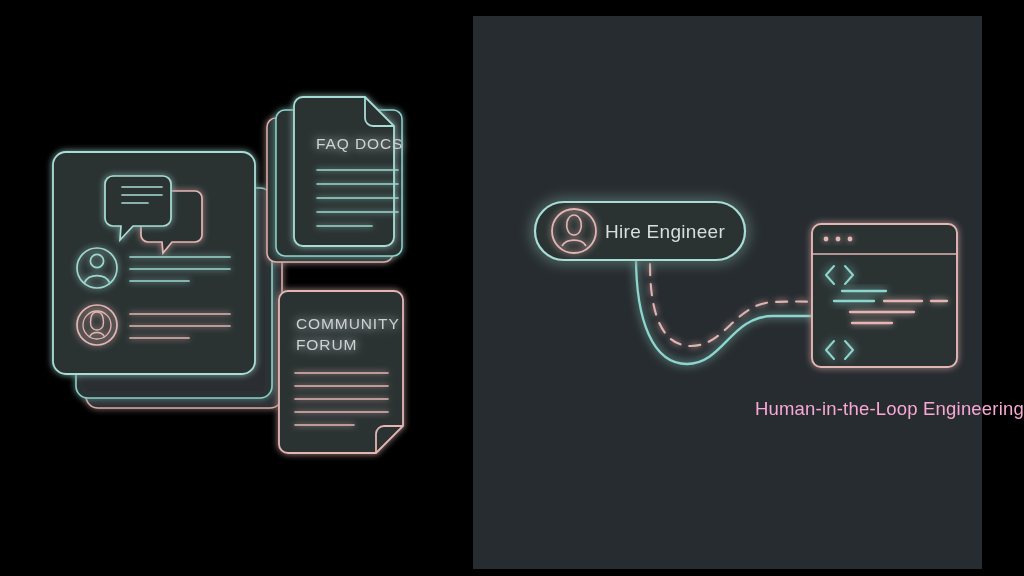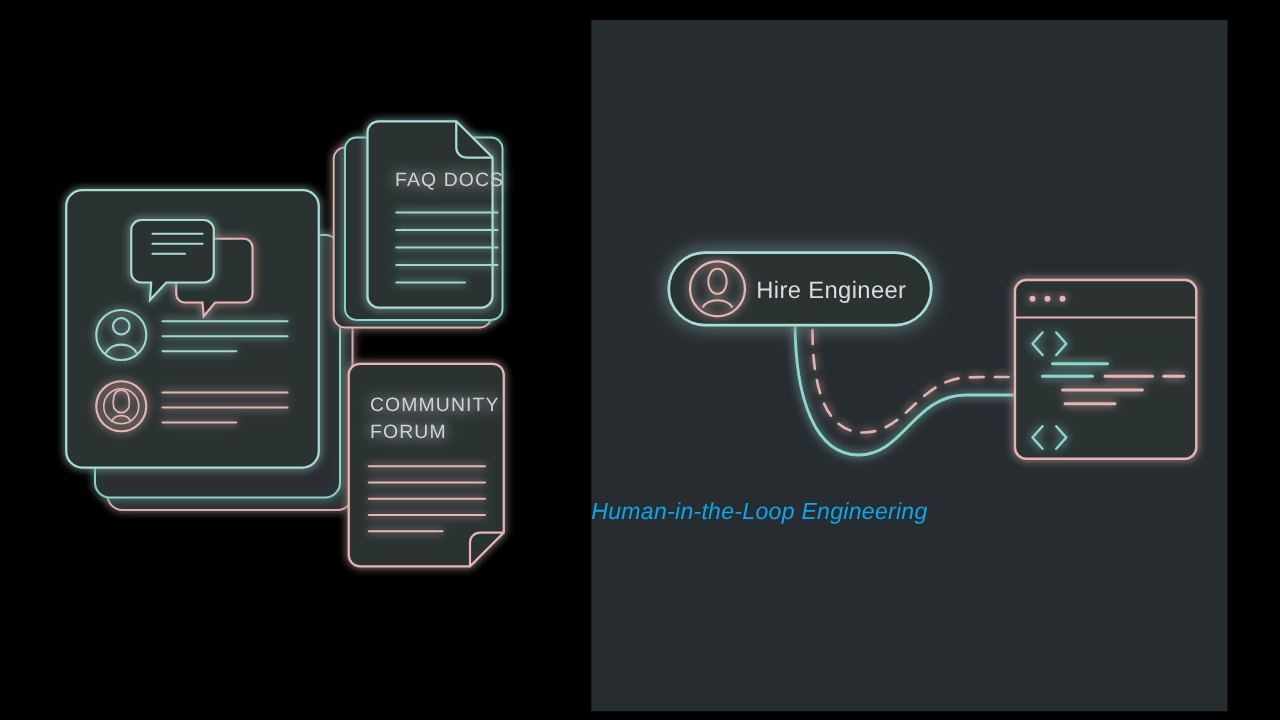--- a/index.html
+++ b/index.html
@@ -55,25 +55,24 @@
     left: 0;
     top: 0;
     overflow: visible;
   }
 
   .caption {
     position: absolute;
     left: 0;
     top: 382px;
     width: 551px;
-    text-align: left;
-    font-style: italic;
+    text-align: right;
     font-size: 18.5px;
     letter-spacing: 0.2px;
-    color: #0ea5e9;
+    color: #f9a8d4;
     font-family: "Liberation Sans", sans-serif;
   }
 
   .card-label {
     fill: #cdd2d4;
     font-family: "Liberation Sans", sans-serif;
     font-size: 15.5px;
     letter-spacing: 0.9px;
   }
   .pill-label {

